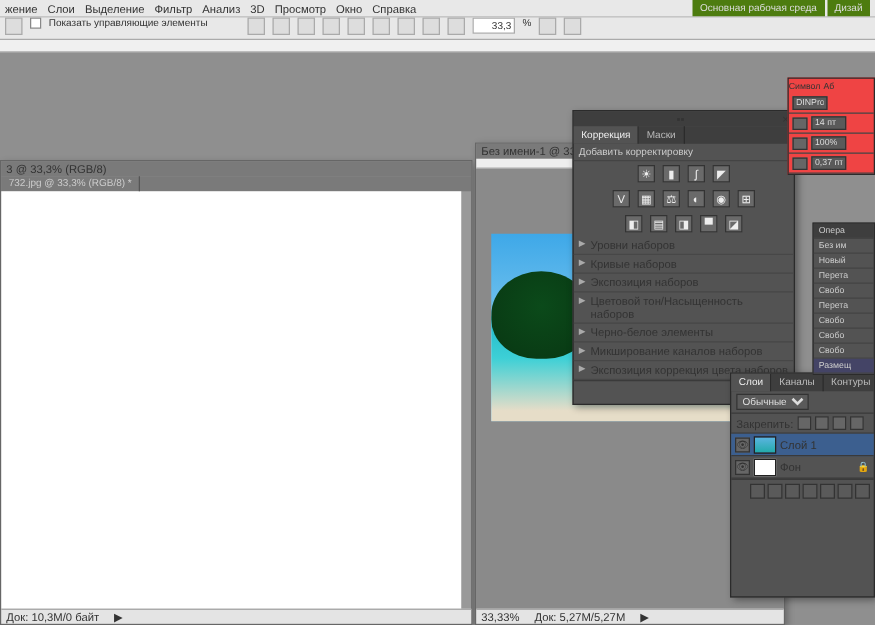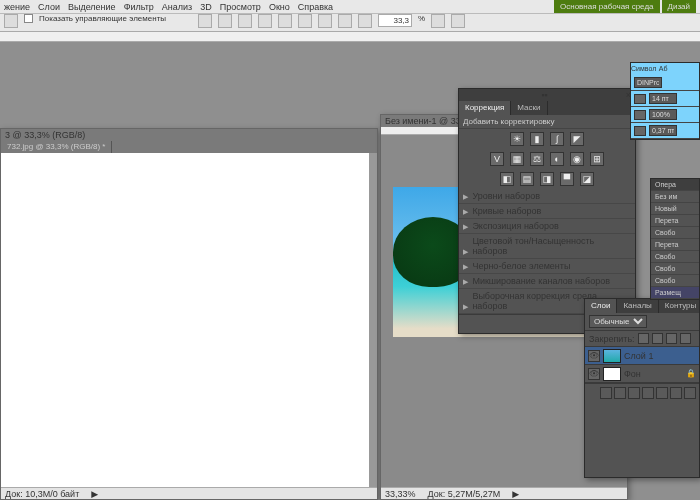--- a/index.html
+++ b/index.html
@@ -25,31 +25,31 @@
 .sbar{position:absolute;bottom:0;left:0;right:0;height:12px;background:#e4e4e4;border-top:1px solid #aaa;display:flex;align-items:center;font-size:8px;gap:12px;padding:0 4px}
 .panel{position:absolute;background:#535353;border:1px solid #2b2b2b;box-shadow:2px 2px 6px rgba(0,0,0,.4);color:#ddd}
 .panel .ptabs{display:flex;background:#3e3e3e;height:14px}
 .panel .ptabs span{padding:2px 6px;font-size:8px;color:#bbb;border-right:1px solid #2b2b2b}
 .panel .ptabs span.on{background:#535353;color:#eee}
 .panel .phdr{background:#3e3e3e;height:12px;display:flex;align-items:center;padding:0 4px;font-size:8px;color:#ccc;justify-content:space-between}
 .panel .phdr .x{cursor:default}
 .panel .sub{padding:2px 4px;font-size:8px;color:#ccc;border-bottom:1px solid #444}
 .panel .irow{display:flex;gap:6px;padding:3px 6px;justify-content:center}
 .panel .irow .i{width:14px;height:14px;background:#6a6a6a;border:1px solid #333;display:flex;align-items:center;justify-content:center;font-size:9px;color:#eee}
-.panel .list .li{display:flex;align-items:flex-end;gap:4px;padding:2px 4px;font-size:8px;color:#ddd;border-bottom:1px solid #474747}
+.panel .list .li{display:flex;align-items:flex-start;gap:4px;padding:2px 4px;font-size:8px;color:#ddd;border-bottom:1px solid #474747}
 .panel .list .li .arw{font-size:7px;color:#aaa}
 .layers .row{display:flex;align-items:center;height:18px;border-bottom:1px solid #3a3a3a;padding:0 3px;gap:3px}
 .layers .eye{width:12px;height:12px;border:1px solid #333;background:#666;display:flex;align-items:center;justify-content:center;font-size:8px}
 .layers .thumb{width:18px;height:14px;border:1px solid #222}
 .layers .sel{background:#3c5f8f}
 .layers .head{padding:2px 4px;display:flex;align-items:center;gap:4px;border-bottom:1px solid #3a3a3a}
 .layers select{background:#5a5a5a;color:#ddd;border:1px solid #333;font-size:8px;height:13px}
 .layers .lock{display:flex;gap:3px;padding:2px 4px;border-bottom:1px solid #3a3a3a;font-size:8px;color:#bbb;align-items:center}
 .layers .lock .i{width:11px;height:11px;background:#666;border:1px solid #333}
-.charp{position:absolute;right:0;top:20px;width:70px;background:#7dd3fc;border:1px solid #2b2b2b}
+.charp{position:absolute;right:0;top:20px;width:70px;background:#ef4444;border:1px solid #2b2b2b}
 .charp .r{display:flex;align-items:center;gap:3px;padding:2px 3px;border-bottom:1px solid #444}
 .charp .r .ic{width:12px;height:10px;background:#666;border:1px solid #333}
 .charp input{width:28px;height:11px;font-size:7px;background:#5a5a5a;color:#ddd;border:1px solid #333;padding:0 2px}
 .sidepanel{position:absolute;right:0;top:136px;width:50px;background:#535353;border:1px solid #2b2b2b}
 .sidepanel .sp{padding:2px 4px;font-size:7px;color:#ccc;border-bottom:1px solid #444}
 .btm-icons{display:flex;gap:2px;padding:3px;justify-content:flex-end;border-top:1px solid #3a3a3a}
 .btm-icons .bi{width:12px;height:12px;background:#5a5a5a;border:1px solid #333}
 </style>
 </head>
 <body>
@@ -181,21 +181,21 @@
       <div class="li">
           <span class="arw">▶</span>
           <span>Черно-белое элементы</span>
         </div>
       <div class="li">
           <span class="arw">▶</span>
           <span>Микширование каналов наборов</span>
         </div>
       <div class="li">
           <span class="arw">▶</span>
-          <span>Выборочная коррекция среда наборов</span>
+          <span>Экспозиция коррекция цвета наборов</span>
         </div>
     </div>
     <div class="btm-icons">
       <div class="bi"></div>
       <div class="bi"></div>
     </div>
   </div>
 
   <div class="panel layers" style="left:584px;top:256px;width:116px;height:180px">
     <div class="ptabs">

